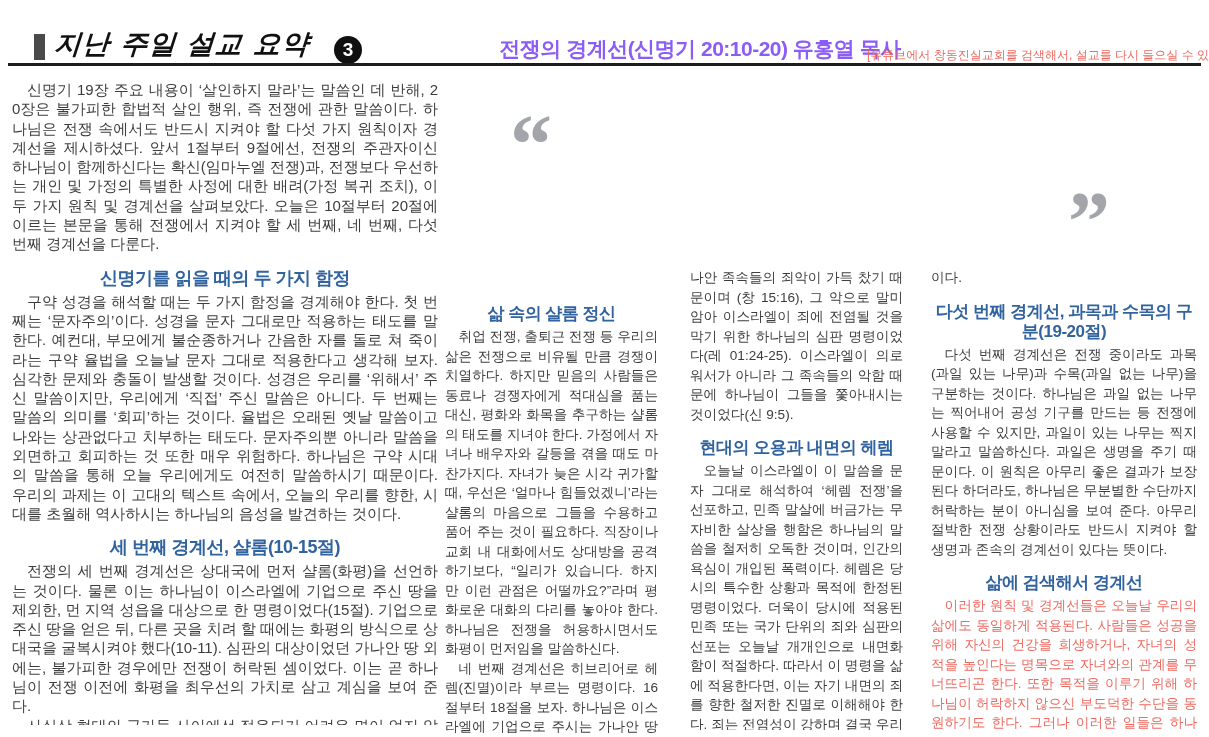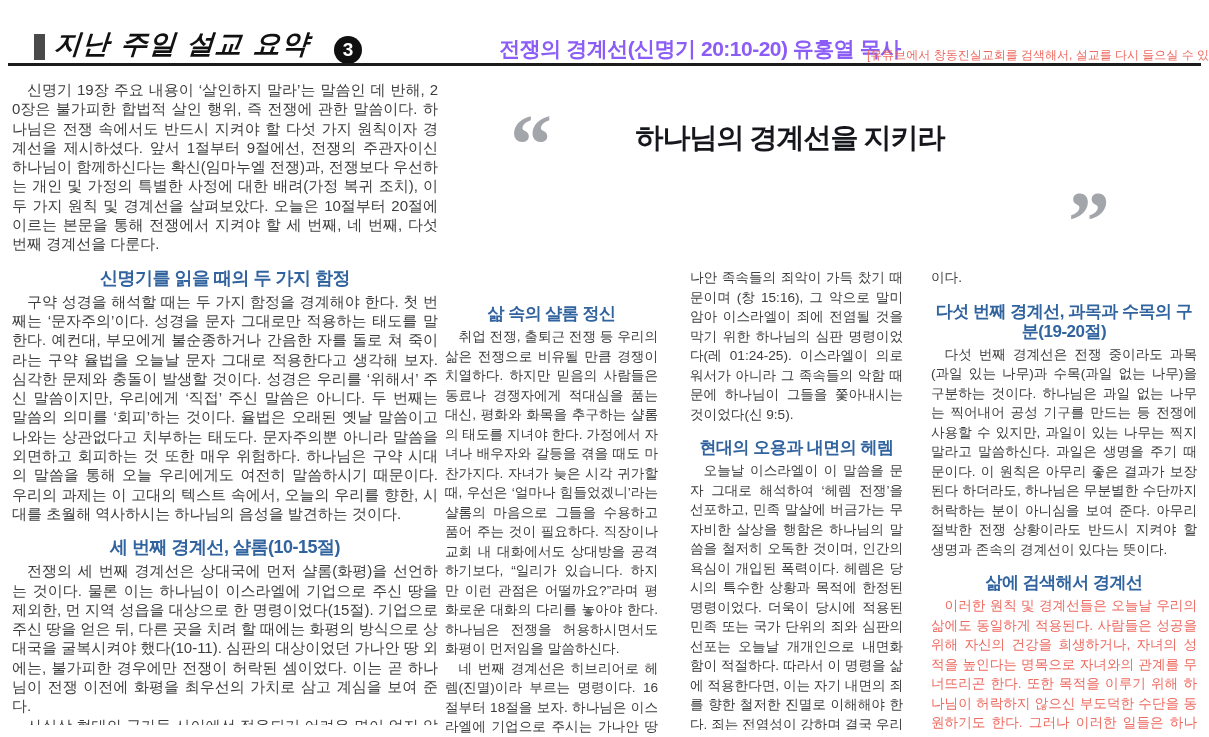--- a/index.html
+++ b/index.html
@@ -74,21 +74,20 @@
 <div class="hdr-marker"></div>
 <div class="hdr-script">지난 주일 설교 요약</div>
 <div class="hdr-badge">3</div>
 <div class="hdr-title">전쟁의 경계선(신명기 20:10-20) 유홍열 목사</div>
 <div class="hdr-note">[유튜브에서 창동진실교회를 검색해서, 설교를 다시 들으실 수 있습니다]</div>
 <div class="hdr-rule"></div>
 
 <div class="quote-block">
   <span class="qmark open">“</span>
   <div class="quote-text">
-    <div>하나님의 경계선을 지키라</div>
   </div>
   <span class="qmark close">”</span>
 </div>
 
 <div class="col col-left">
   <p class="para">신명기 19장 주요 내용이 ‘살인하지 말라’는 말씀인 데 반해, 20장은 불가피한 합법적 살인 행위, 즉 전쟁에 관한 말씀이다. 하나님은 전쟁 속에서도 반드시 지켜야 할 다섯 가지 원칙이자 경계선을 제시하셨다. 앞서 1절부터 9절에선, 전쟁의 주관자이신 하나님이 함께하신다는 확신(임마누엘 전쟁)과, 전쟁보다 우선하는 개인 및 가정의 특별한 사정에 대한 배려(가정 복귀 조치), 이 두 가지 원칙 및 경계선을 살펴보았다. 오늘은 10절부터 20절에 이르는 본문을 통해 전쟁에서 지켜야 할 세 번째, 네 번째, 다섯 번째 경계선을 다룬다.</p>
   <h2 class="sec-heading">신명기를 읽을 때의 두 가지 함정</h2>
   <p class="para">구약 성경을 해석할 때는 두 가지 함정을 경계해야 한다. 첫 번째는 ‘문자주의’이다. 성경을 문자 그대로만 적용하는 태도를 말한다. 예컨대, 부모에게 불순종하거나 간음한 자를 돌로 쳐 죽이라는 구약 율법을 오늘날 문자 그대로 적용한다고 생각해 보자. 심각한 문제와 충돌이 발생할 것이다. 성경은 우리를 ‘위해서’ 주신 말씀이지만, 우리에게 ‘직접’ 주신 말씀은 아니다. 두 번째는 말씀의 의미를 ‘회피’하는 것이다. 율법은 오래된 옛날 말씀이고 나와는 상관없다고 치부하는 태도다. 문자주의뿐 아니라 말씀을 외면하고 회피하는 것 또한 매우 위험하다. 하나님은 구약 시대의 말씀을 통해 오늘 우리에게도 여전히 말씀하시기 때문이다. 우리의 과제는 이 고대의 텍스트 속에서, 오늘의 우리를 향한, 시대를 초월해 역사하시는 하나님의 음성을 발견하는 것이다.</p>
   <h2 class="sec-heading">세 번째 경계선, 샬롬(10-15절)</h2>
   <p class="para">전쟁의 세 번째 경계선은 상대국에 먼저 샬롬(화평)을 선언하는 것이다. 물론 이는 하나님이 이스라엘에 기업으로 주신 땅을 제외한, 먼 지역 성읍을 대상으로 한 명령이었다(15절). 기업으로 주신 땅을 얻은 뒤, 다른 곳을 치려 할 때에는 화평의 방식으로 상대국을 굴복시켜야 했다(10-11). 심판의 대상이었던 가나안 땅 외에는, 불가피한 경우에만 전쟁이 허락된 셈이었다. 이는 곧 하나님이 전쟁 이전에 화평을 최우선의 가치로 삼고 계심을 보여 준다.</p>

